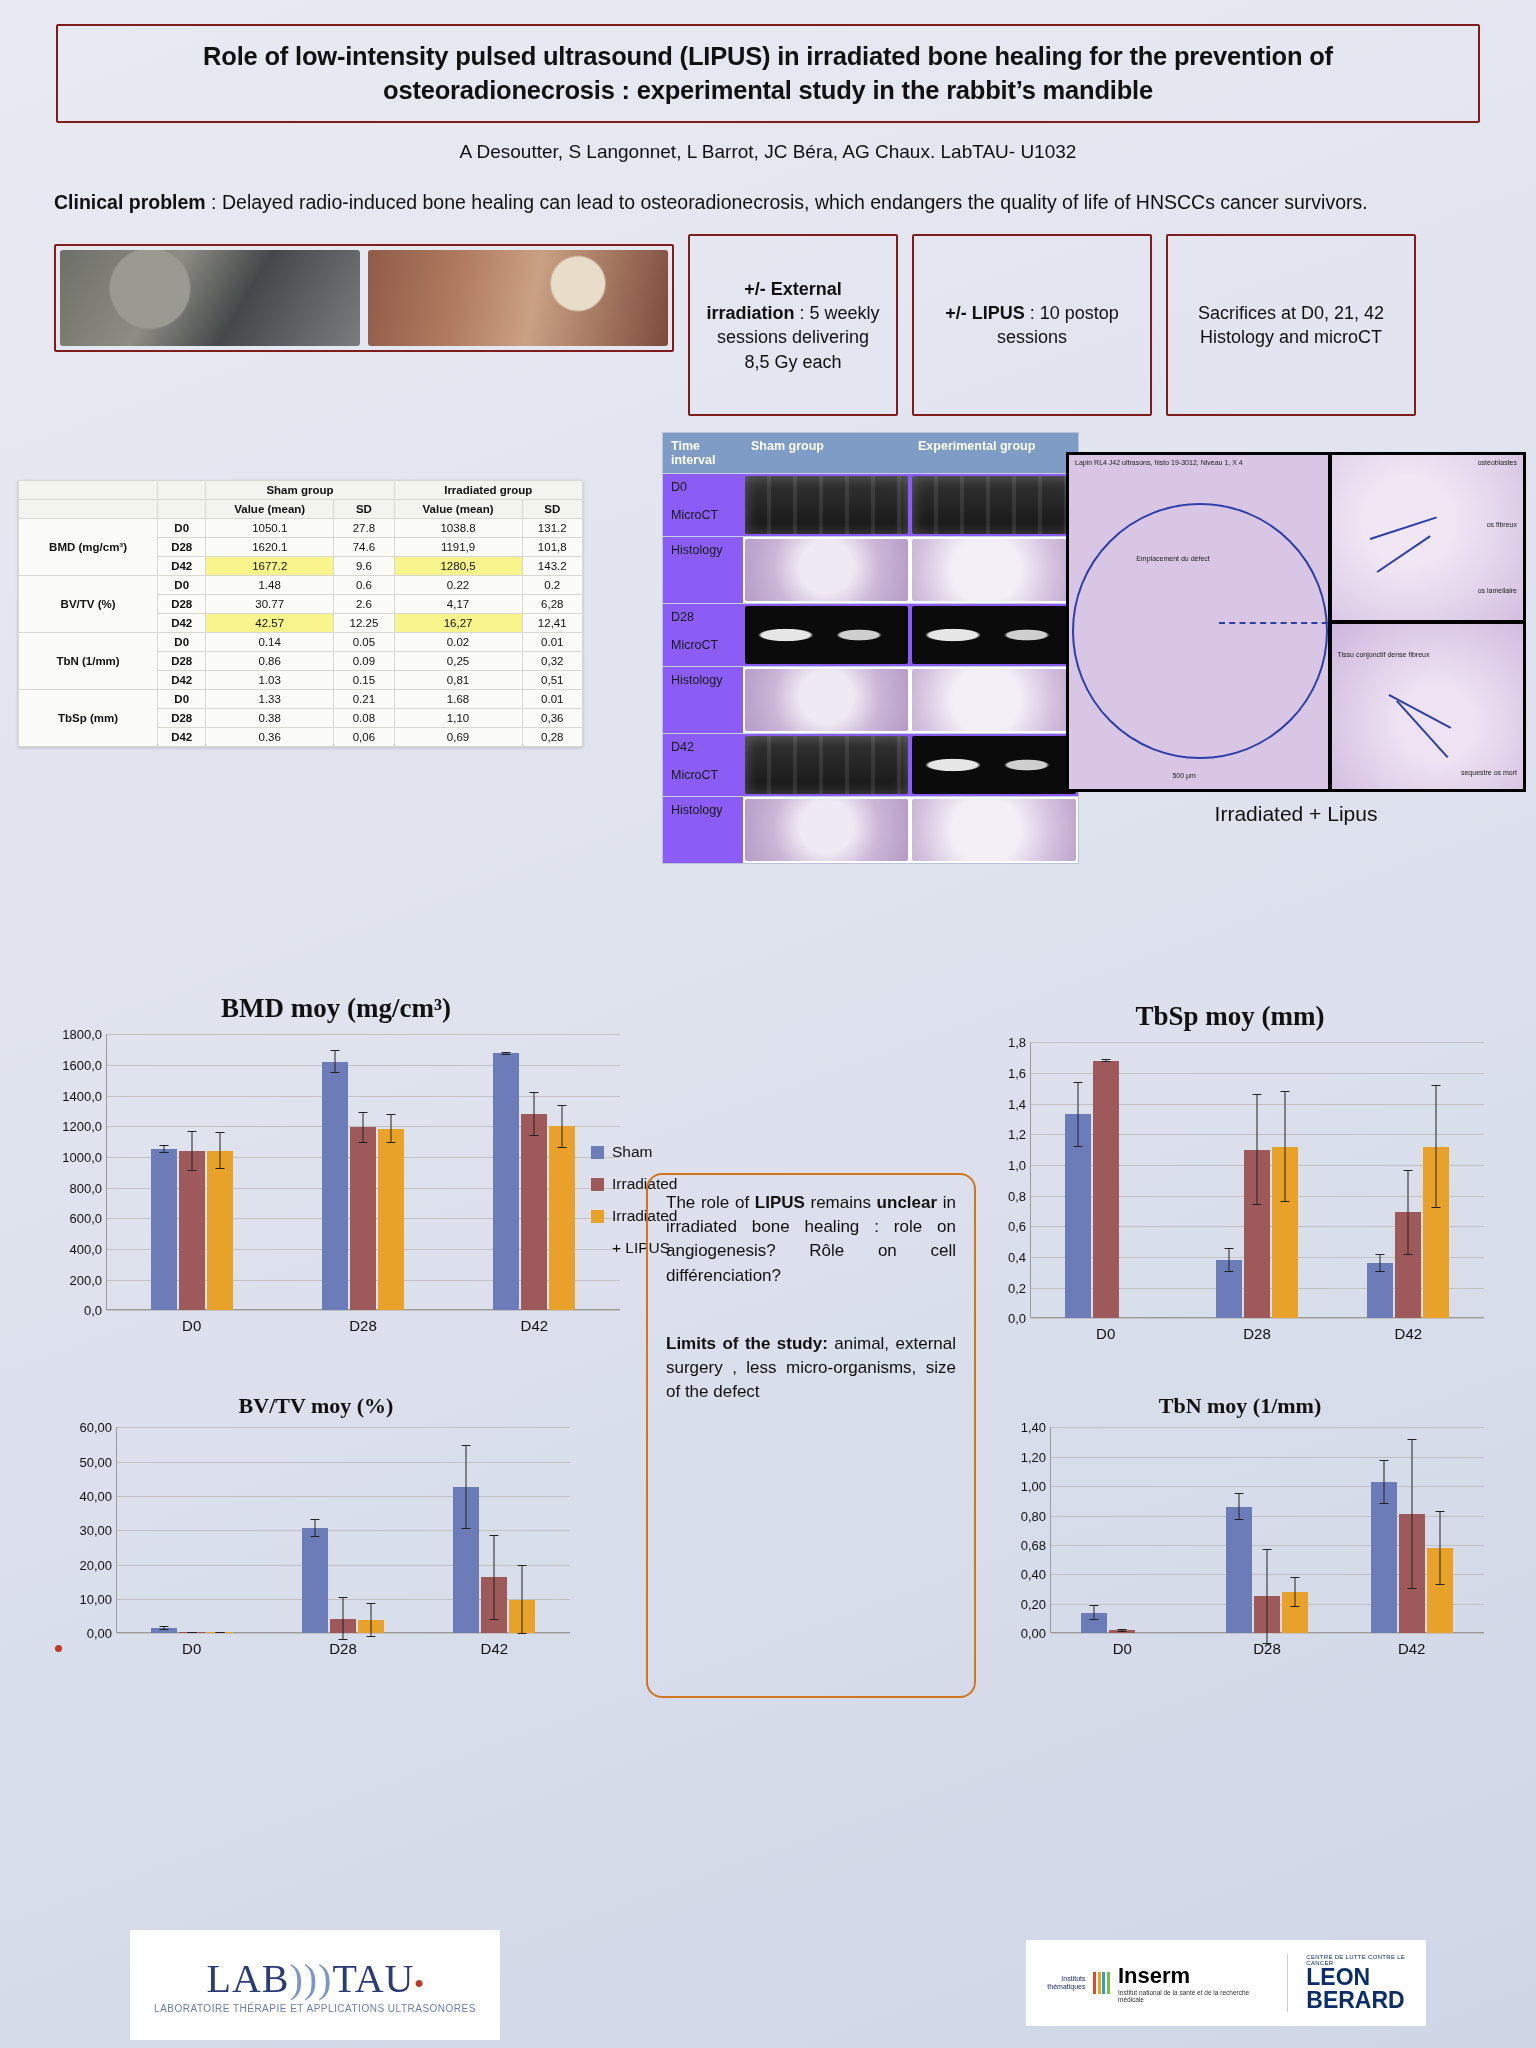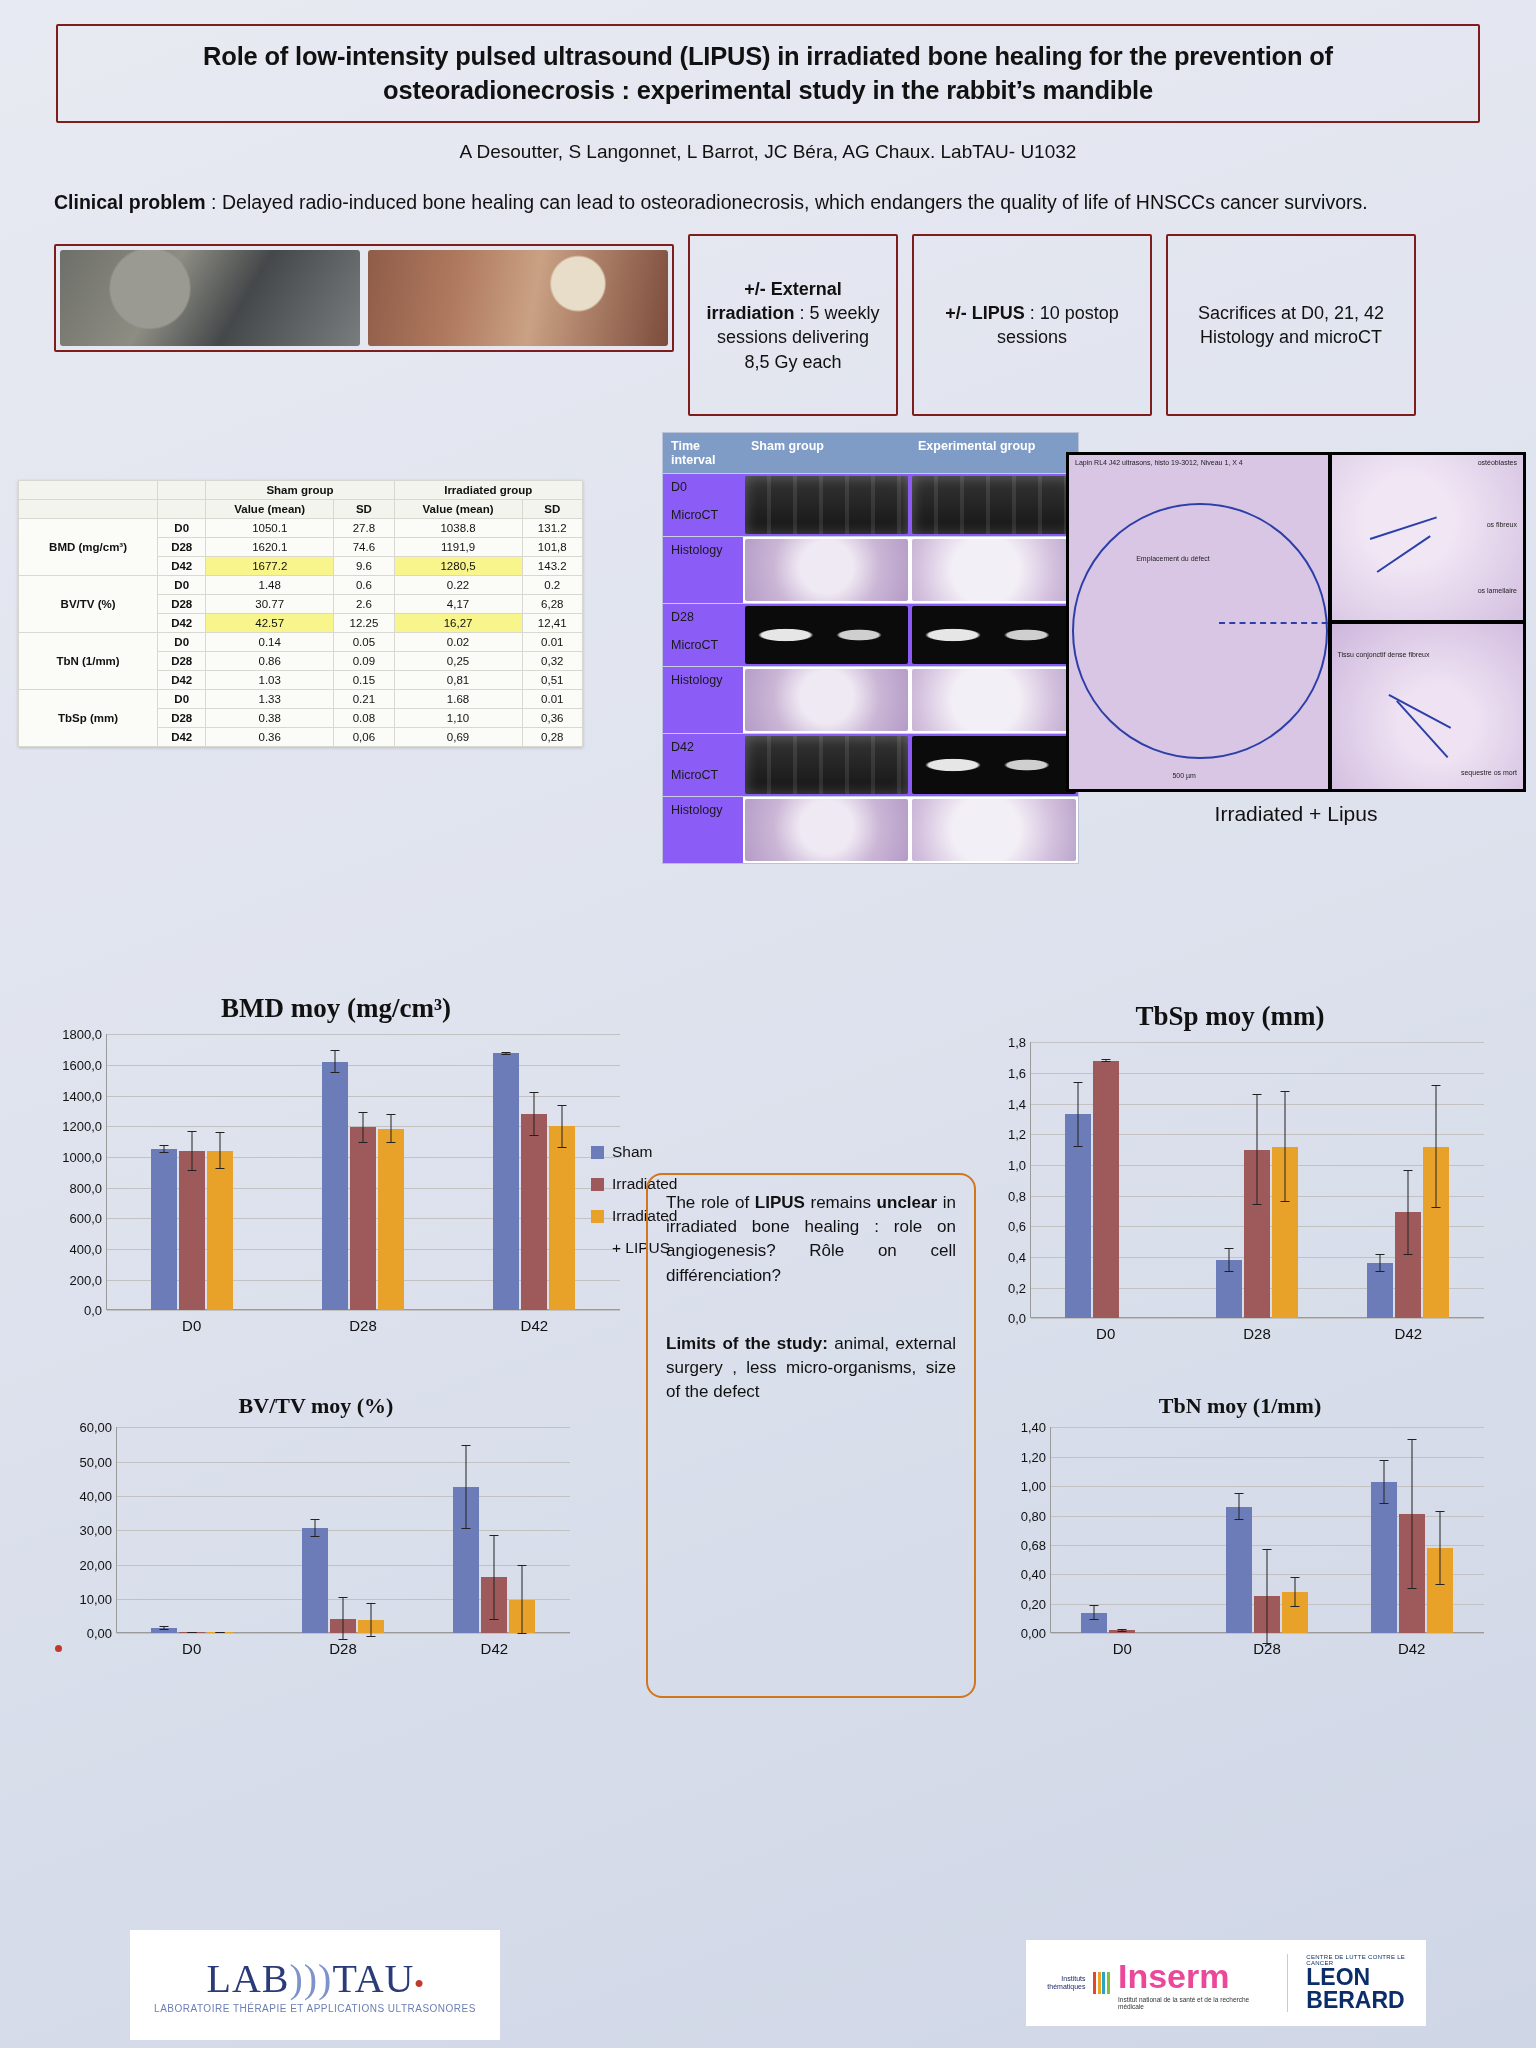--- a/index.html
+++ b/index.html
@@ -164,21 +164,21 @@
   .concl p{margin:0 0 16px 0;}
   .concl p:last-child{margin-bottom:0;}
   .concl b{font-weight:bold;}
 
   
   .logo{position:absolute;background:#fff;display:flex;align-items:center;justify-content:center;}
   .logo-lab{left:130px;bottom:8px;width:370px;height:110px;flex-direction:column;}
   .lab-main{font-family:"Liberation Serif",serif;font-size:40px;color:#2a3b78;letter-spacing:1px;}
   .lab-sub{font-size:10px;color:#6b7fb5;letter-spacing:.5px;text-align:center;line-height:1.4;}
   .logo-rt{right:110px;bottom:22px;width:400px;height:86px;gap:22px;}
-  .inserm{font-size:34px;font-weight:bold;color:#ec4899;font-family:"Liberation Sans",sans-serif;}
+  .inserm{font-size:22px;font-weight:bold;color:#000000;font-family:"Liberation Sans",sans-serif;}
   .inserm-sub{font-size:6.5px;color:#333;}
   .leon{font-size:23px;font-weight:bold;color:#0b2e6b;line-height:1;}
   .dotred{position:absolute;left:55px;top:1645px;width:7px;height:7px;border-radius:50%;background:#c0392b;}
 </style>
 </head>
 <body>
 
 <div class="poster">
 
   <div class="title-box rb">

